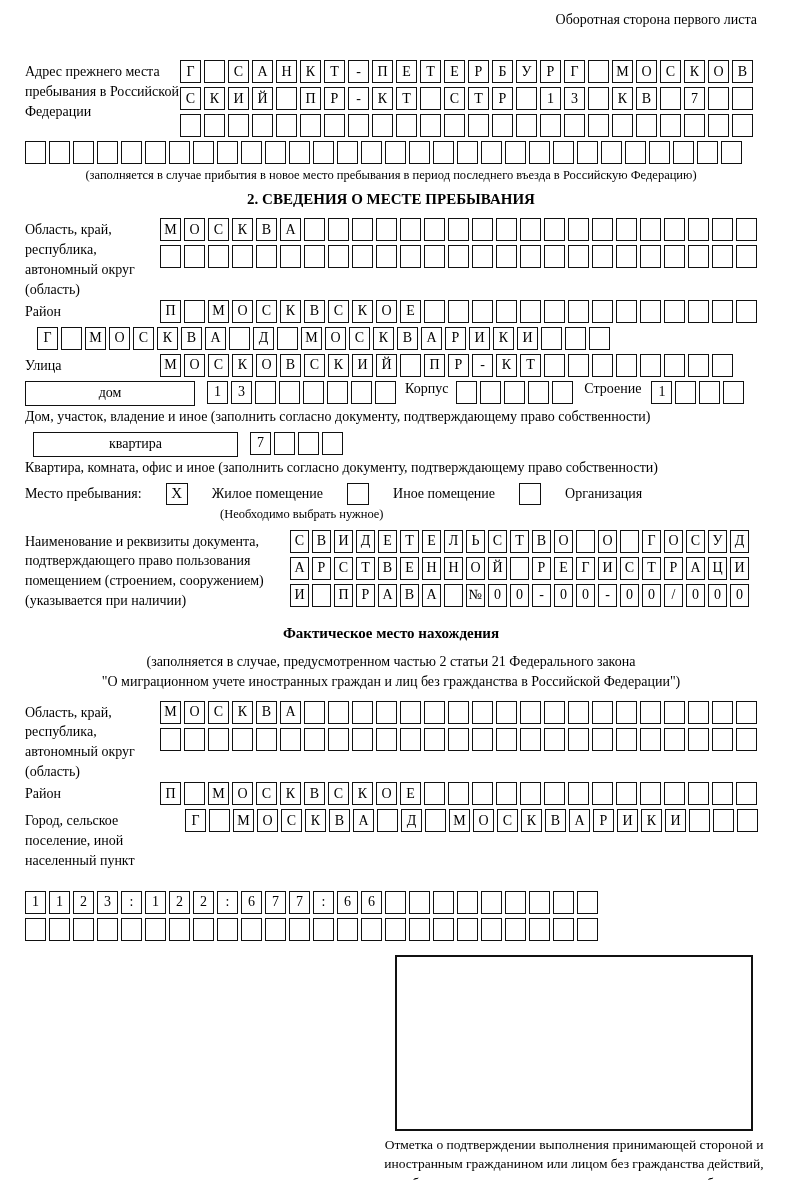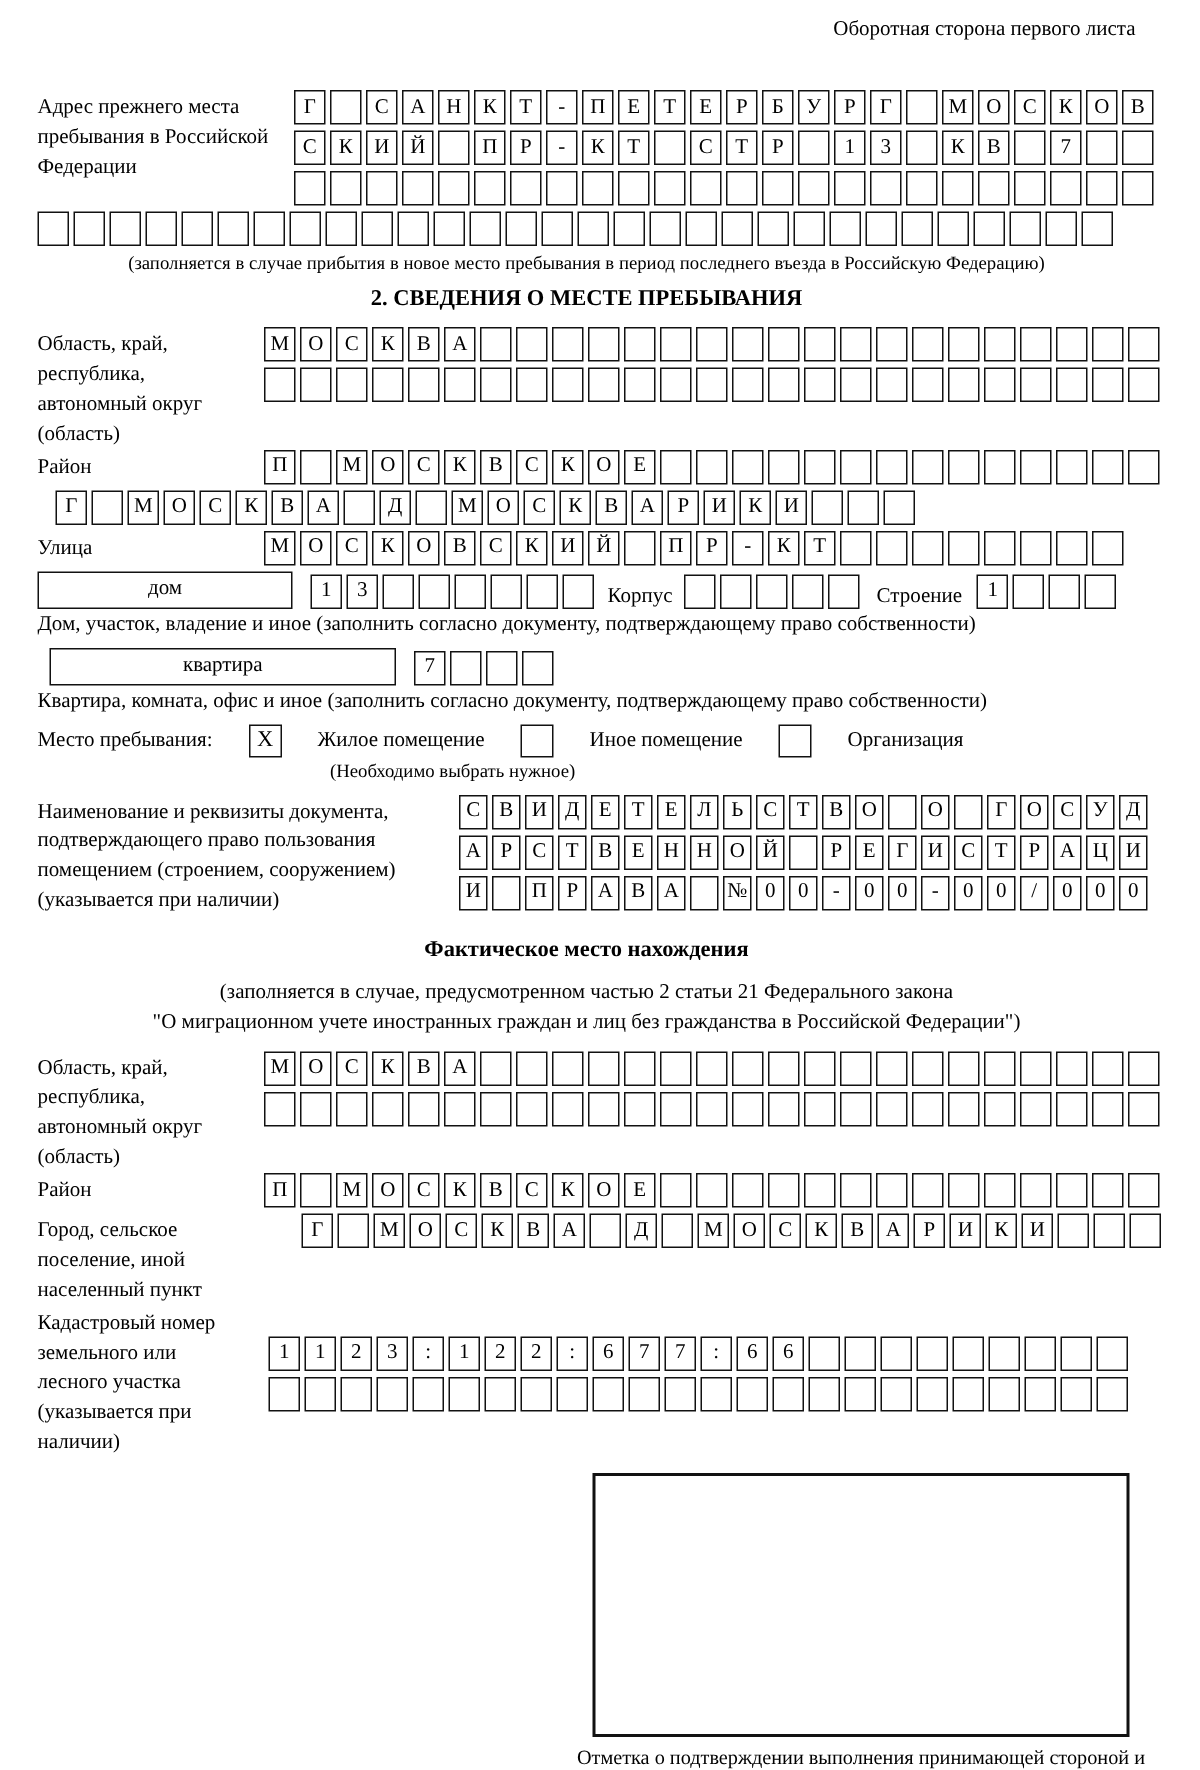--- a/index.html
+++ b/index.html
@@ -14,36 +14,36 @@
   .header-note { text-align:right; font-size:14px; margin-bottom:32px; }
 
   .cellrow { display:flex; margin-bottom:4px; }
   .cell {
     display:inline-flex; flex:none; align-items:center; justify-content:center;
     width:21px; height:23px; border:1.6px solid #111; margin-right:3px;
     font-size:14px; line-height:1;
   }
   .doc-cells .cell { width:19px; }
 
-  .fieldrow { display:flex;gap:16px; }
+  .fieldrow { display:flex; }
   .flabel { flex:none; width:135px; font-size:14px; line-height:1.42; padding-top:2px; }
   .flabel.w150 { width:155px; }
   .flabel.w265 { width:265px; }
   .flabel.w138 { width:138px; }
   .cells-col { flex:1; }
   .indent12 { padding-left:12px; }
 
   .center-note { text-align:center; font-size:12.5px; margin:2px 0 8px 0; }
   .sec-title { text-align:center; font-weight:bold; font-size:15px; margin:4px 0 10px 0; }
 
   .wide-box {
     display:inline-flex; flex:none; align-items:center; justify-content:center;
     border:1.6px solid #111; height:25px; font-size:14px;
   }
-  .house-row, .apt-row { display:flex; align-items:flex-end; margin-bottom:3px; }
+  .house-row, .apt-row { display:flex; align-items:flex-start; margin-bottom:3px; }
   .inline-lbl { font-size:14px; flex:none; }
 
   .caption { font-size:14px; margin:1px 0 7px 0; }
 
   .stay-row { display:flex; align-items:center; gap:24px; margin:4px 0 2px 0; font-size:14px; }
   .chk {
     display:inline-flex; flex:none; align-items:center; justify-content:center;
     width:22px; height:22px; border:1.6px solid #111; font-size:15px;
   }
 
@@ -364,21 +364,21 @@
         <span class="cell">1</span>
         <span class="cell"></span>
         <span class="cell"></span>
         <span class="cell"></span>
       </span>
   </div>
   <div class="caption">Дом, участок, владение и иное (заполнить согласно документу, подтверждающему право собственности)</div>
 
   <div class="apt-row">
     <span style="width:8px;flex:none;"></span>
-    <span class="wide-box" style="width:231px;">квартира</span>
+    <span class="wide-box" style="width:205px;">квартира</span>
     <span style="width:12px;flex:none;"></span>
     <span class="cellrow" style="margin-bottom:0;">
         <span class="cell">7</span>
         <span class="cell"></span>
         <span class="cell"></span>
         <span class="cell"></span>
       </span>
   </div>
   <div class="caption">Квартира, комната, офис и иное (заполнить согласно документу, подтверждающему право собственности)</div>
 
@@ -593,21 +593,20 @@
           <span class="cell">К</span>
           <span class="cell">И</span>
           <span class="cell"></span>
           <span class="cell"></span>
           <span class="cell"></span>
         </div>
     </div>
   </div>
 
   <div class="fieldrow">
-    <div class="flabel w138">Кадастровый номер земельного или лесного участка (указывается при наличии)</div>
     <div class="cells-col" style="padding-top:20px;">
       <div class="cellrow">
           <span class="cell">1</span>
           <span class="cell">1</span>
           <span class="cell">2</span>
           <span class="cell">3</span>
           <span class="cell">:</span>
           <span class="cell">1</span>
           <span class="cell">2</span>
           <span class="cell">2</span>

